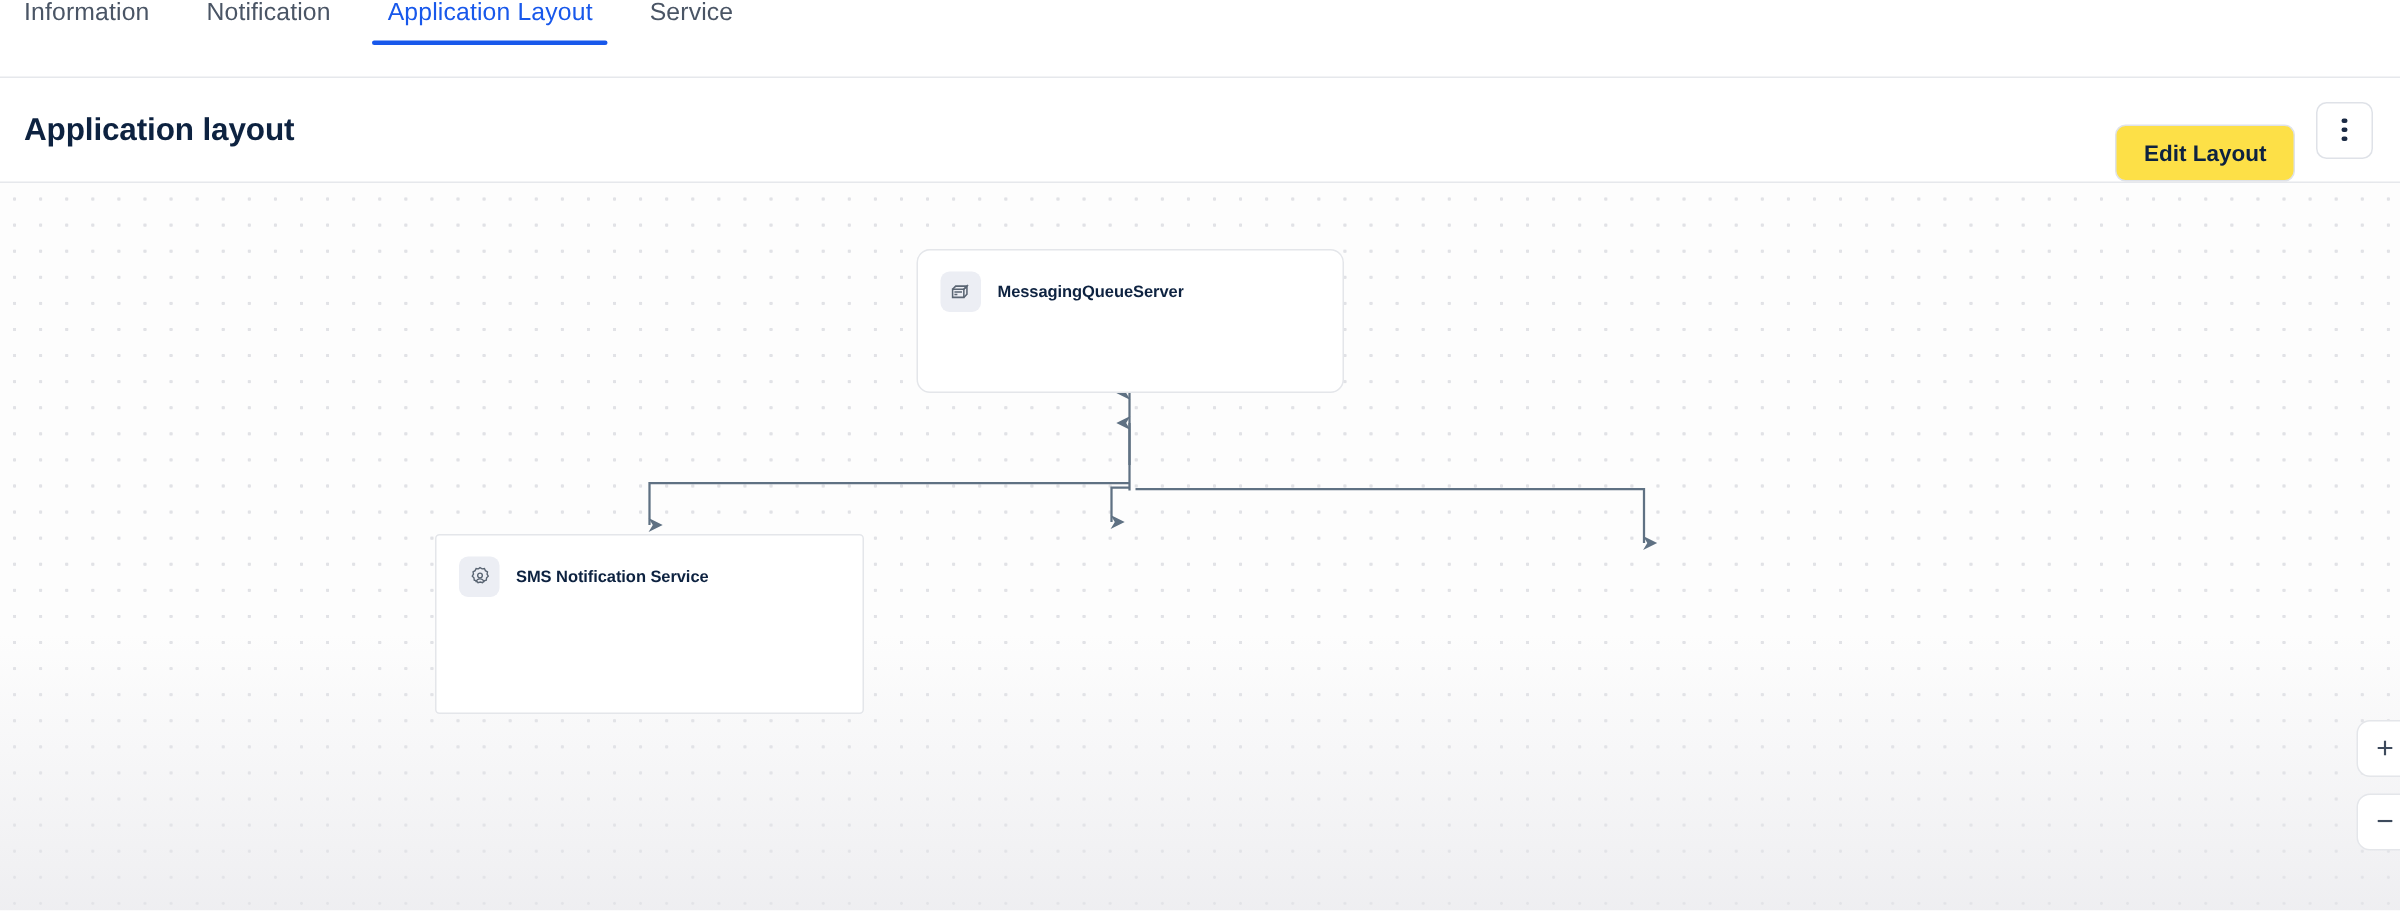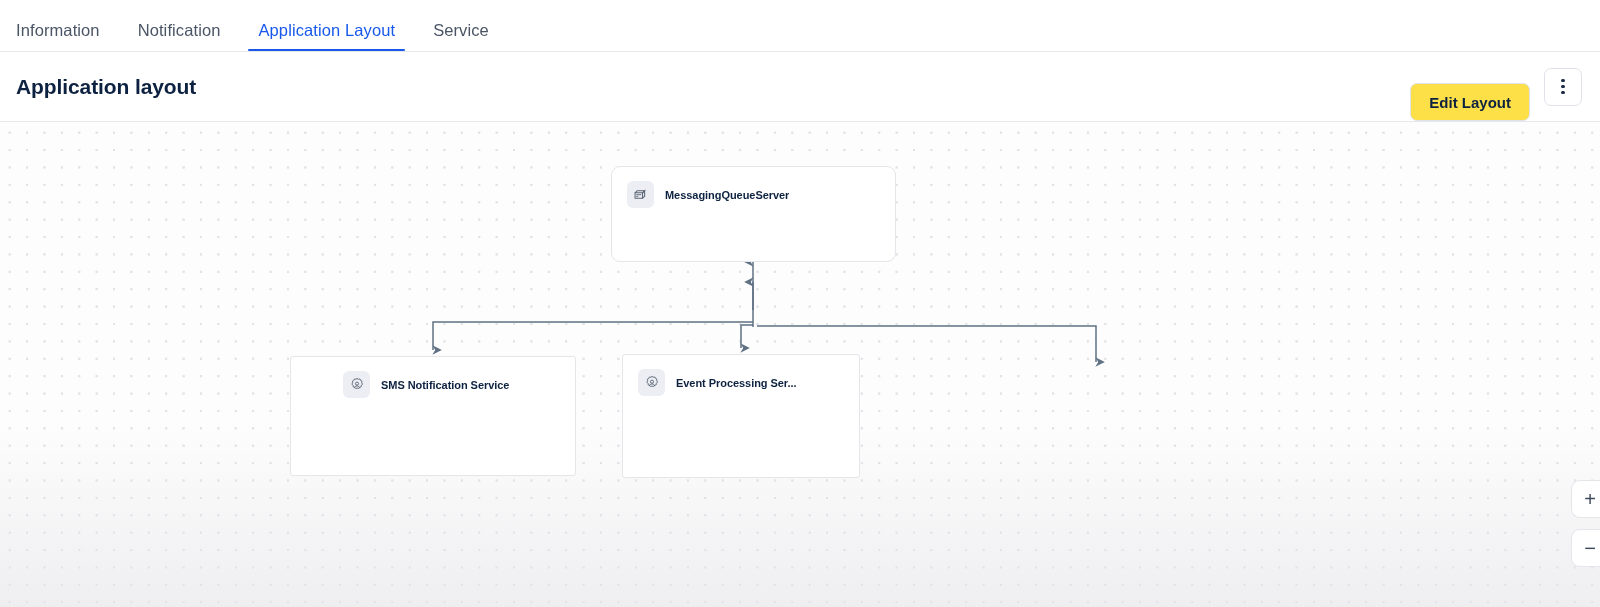--- a/index.html
+++ b/index.html
@@ -10,21 +10,21 @@
     font-family: "Liberation Sans", sans-serif;
     background: #ffffff;
   }
 
   
   .tabbar {
     height: 52px;
     background: #ffffff;
     border-bottom: 1px solid #e6e8ec;
     display: flex;
-    align-items: flex-end;
+    align-items: flex-start;
     padding: 0 16px;
     position: relative;
   }
   .tab {
     font-size: 16.5px;
     color: #4a5565;
     padding: 0 12px 13px 12px;
     margin-right: 14px;
     line-height: 1;
     cursor: pointer;
@@ -252,45 +252,33 @@
           <path d="M2.2 6.2 L4.4 4 L12.4 4 L10.2 6.2"></path>
           <path d="M10.2 6.2 L12.4 4 L12.4 9.8 L10.2 12"></path>
           <path d="M3.5 8.2 L8.9 8.2" stroke-width="1"></path>
           <path d="M3.5 10 L5.6 10" stroke-width="1"></path>
         </svg>
       </span>
       <span class="node-label">MessagingQueueServer</span>
     </div>
   </div>
 
-  <div class="node sharp" style="left:290px; top:234px; width:286px; height:120px;padding-left:37px;">
+  <div class="node sharp" style="left:290px; top:234px; width:286px; height:120px;">
     <div class="node-inner">
       <span class="node-icon">
         <svg width="16" height="16" viewBox="0 0 18 18" fill="none" stroke="#5a6573" stroke-width="1.05">
           <path d="M9 1.6 l1.55 .9 1.75 -.25 .75 1.6 1.55 .85 -.3 1.75 .9 1.55 -1.25 1.25 -.25 1.75 -1.7 .55 -1.1 1.4 -1.7 -.5 -1.7 .5 -1.1 -1.4 -1.7 -.55 -.25 -1.75 -1.25 -1.25 .9 -1.55 -.3 -1.75 1.55 -.85 .75 -1.6 1.75 .25 z"></path>
           <circle cx="9" cy="7.5" r="1.75"></circle>
           <path d="M5.9 12.6 c.5 -1.85 1.6 -2.55 3.1 -2.55 c1.5 0 2.6 .7 3.1 2.55"></path>
         </svg>
       </span>
       <span class="node-label">SMS Notification Service</span>
     </div>
   </div>
 
-  <div class="node sharp" style="left:622px; top:232px; width:238px; height:124px;">
-    <div class="node-inner">
-      <span class="node-icon">
-        <svg width="16" height="16" viewBox="0 0 18 18" fill="none" stroke="#5a6573" stroke-width="1.05">
-          <path d="M9 1.6 l1.55 .9 1.75 -.25 .75 1.6 1.55 .85 -.3 1.75 .9 1.55 -1.25 1.25 -.25 1.75 -1.7 .55 -1.1 1.4 -1.7 -.5 -1.7 .5 -1.1 -1.4 -1.7 -.55 -.25 -1.75 -1.25 -1.25 .9 -1.55 -.3 -1.75 1.55 -.85 .75 -1.6 1.75 .25 z"></path>
-          <circle cx="9" cy="7.5" r="1.75"></circle>
-          <path d="M5.9 12.6 c.5 -1.85 1.6 -2.55 3.1 -2.55 c1.5 0 2.6 .7 3.1 2.55"></path>
-        </svg>
-      </span>
-      <span class="node-label">Event Processing Ser...</span>
-    </div>
-  </div>
 
 
   <div class="zoomctl">
     <button class="zoombtn">
       <span>+</span>
     </button>
     <button class="zoombtn">
       <span>−</span>
     </button>
   </div>

